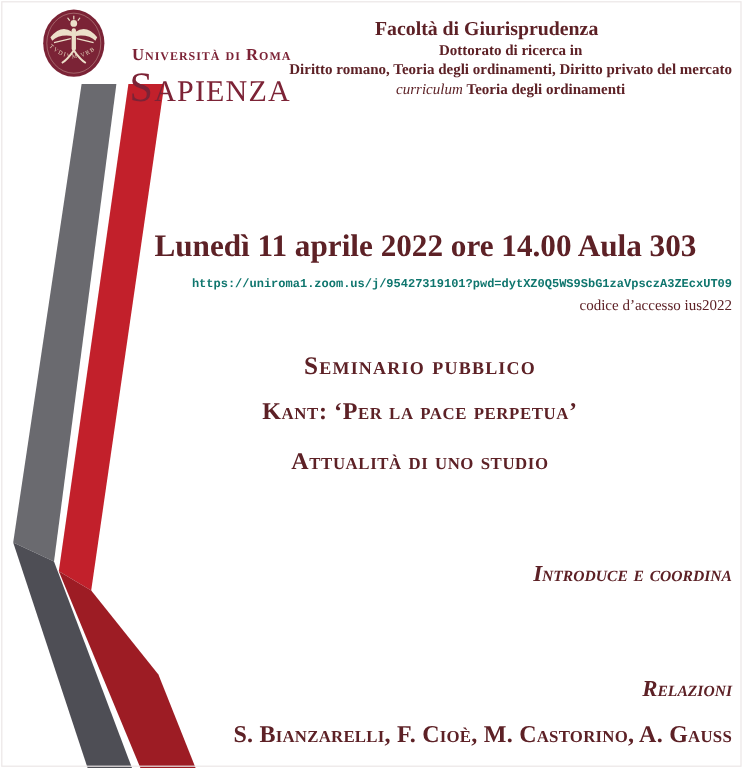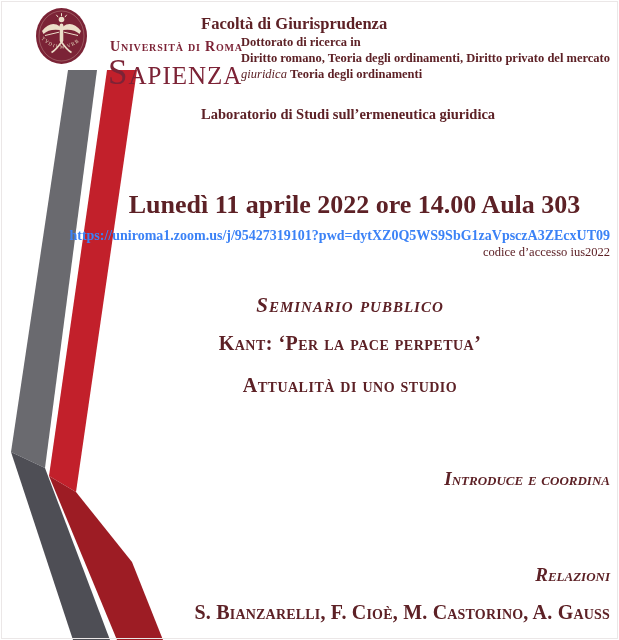--- a/index.html
+++ b/index.html
@@ -16,36 +16,36 @@
   .wordmark {
     position:absolute; left:108px; top:12px; z-index:2; line-height:1;
     font-variant:small-caps; font-size:35px; letter-spacing:1px; color:#7c2336;margin-top:43px;
   }
   .logo-sub {
     position:absolute; left:110px; top:40px; z-index:2; line-height:1;
     font-variant:small-caps; font-size:14px; letter-spacing:0.8px; color:#7c2336;font-weight:bold;
   }
 
   
-  .header-right { right:9px; top:13px; text-align:left; }
+  .header-right { right:9px; top:13px; text-align:center; }
   .faculty, .department { font-size:16.5px; font-weight:bold; line-height:21px; }
   .hr-small { font-size:12.5px; font-weight:bold; line-height:16px;margin-left:40px; }
   .curr-label { font-style:italic; font-weight:normal; }
   .curr-name { font-weight:bold; margin-left:0.25em; }
   .lab { font-size:14.5px; font-weight:bold; margin-top:24px; }
 
   
   .datetime { left:95px; right:5px; top:189px; text-align:center;
     font-size:26px; font-weight:bold; line-height:1.2; }
   .link-block { right:9px; top:226px; text-align:right; }
-  .zoom-link { font-size:14px; font-weight:bold; line-height:16px; color:#3b82f6; text-decoration:none; }
+  .zoom-link { font-size:10px; font-weight:bold; line-height:16px; color:#0f766e; text-decoration:none;font-family:Liberation Mono, monospace; }
   .access-code { font-size:12.5px; line-height:16px; }
 
   .seminar { left:85px; width:530px; top:294px; text-align:center; }
-  .kind { font-style:italic; font-weight:bold; font-variant:small-caps;
+  .kind { font-weight:bold; font-variant:small-caps;
     font-size:21px; letter-spacing:1px; line-height:22px; }
   .title-line { font-weight:bold; font-variant:small-caps; font-size:20px;
     letter-spacing:0.5px; line-height:30px; margin-top:12px; }
 
   
   .chair { right:9px; top:468px; text-align:right; }
   .chair-label { font-style:italic; font-weight:bold; font-variant:small-caps;
     font-size:19px; line-height:22px; }
   .chair-name { font-weight:bold; font-variant:small-caps; font-size:20px;
     letter-spacing:0.3px; line-height:24px; margin-top:14px; }
@@ -88,22 +88,21 @@
     </text>
   </svg>
 
   <div class="wordmark">Sapienza</div>
   <div class="logo-sub">Università di Roma</div>
 
   <div class="layer header-right">
     <div class="faculty">Facoltà di Giurisprudenza</div>
     <div class="hr-small">Dottorato di ricerca in</div>
     <div class="hr-small">Diritto romano, Teoria degli ordinamenti, Diritto privato del mercato</div>
-    <div class="hr-small"><span class="curr-label">giuridica</span><span class="curr-name">Teoria degli ordinamenti</span></div>
-    <div class="lab">Laboratorio di Studi sull’ermeneutica giuridica</div>
+    <div class="hr-small"><span class="curr-label">curriculum</span><span class="curr-name">Teoria degli ordinamenti</span></div>
   </div>
 
   <div class="layer datetime">Lunedì 11 aprile 2022 ore 14.00 Aula 303</div>
   <div class="layer link-block">
     <div><a href="#" class="zoom-link">https://uniroma1.zoom.us/j/95427319101?pwd=dytXZ0Q5WS9SbG1zaVpsczA3ZEcxUT09</a></div>
     <div class="access-code">codice d’accesso ius2022</div>
   </div>
 
   <div class="layer seminar">
     <div class="kind">Seminario pubblico</div>

